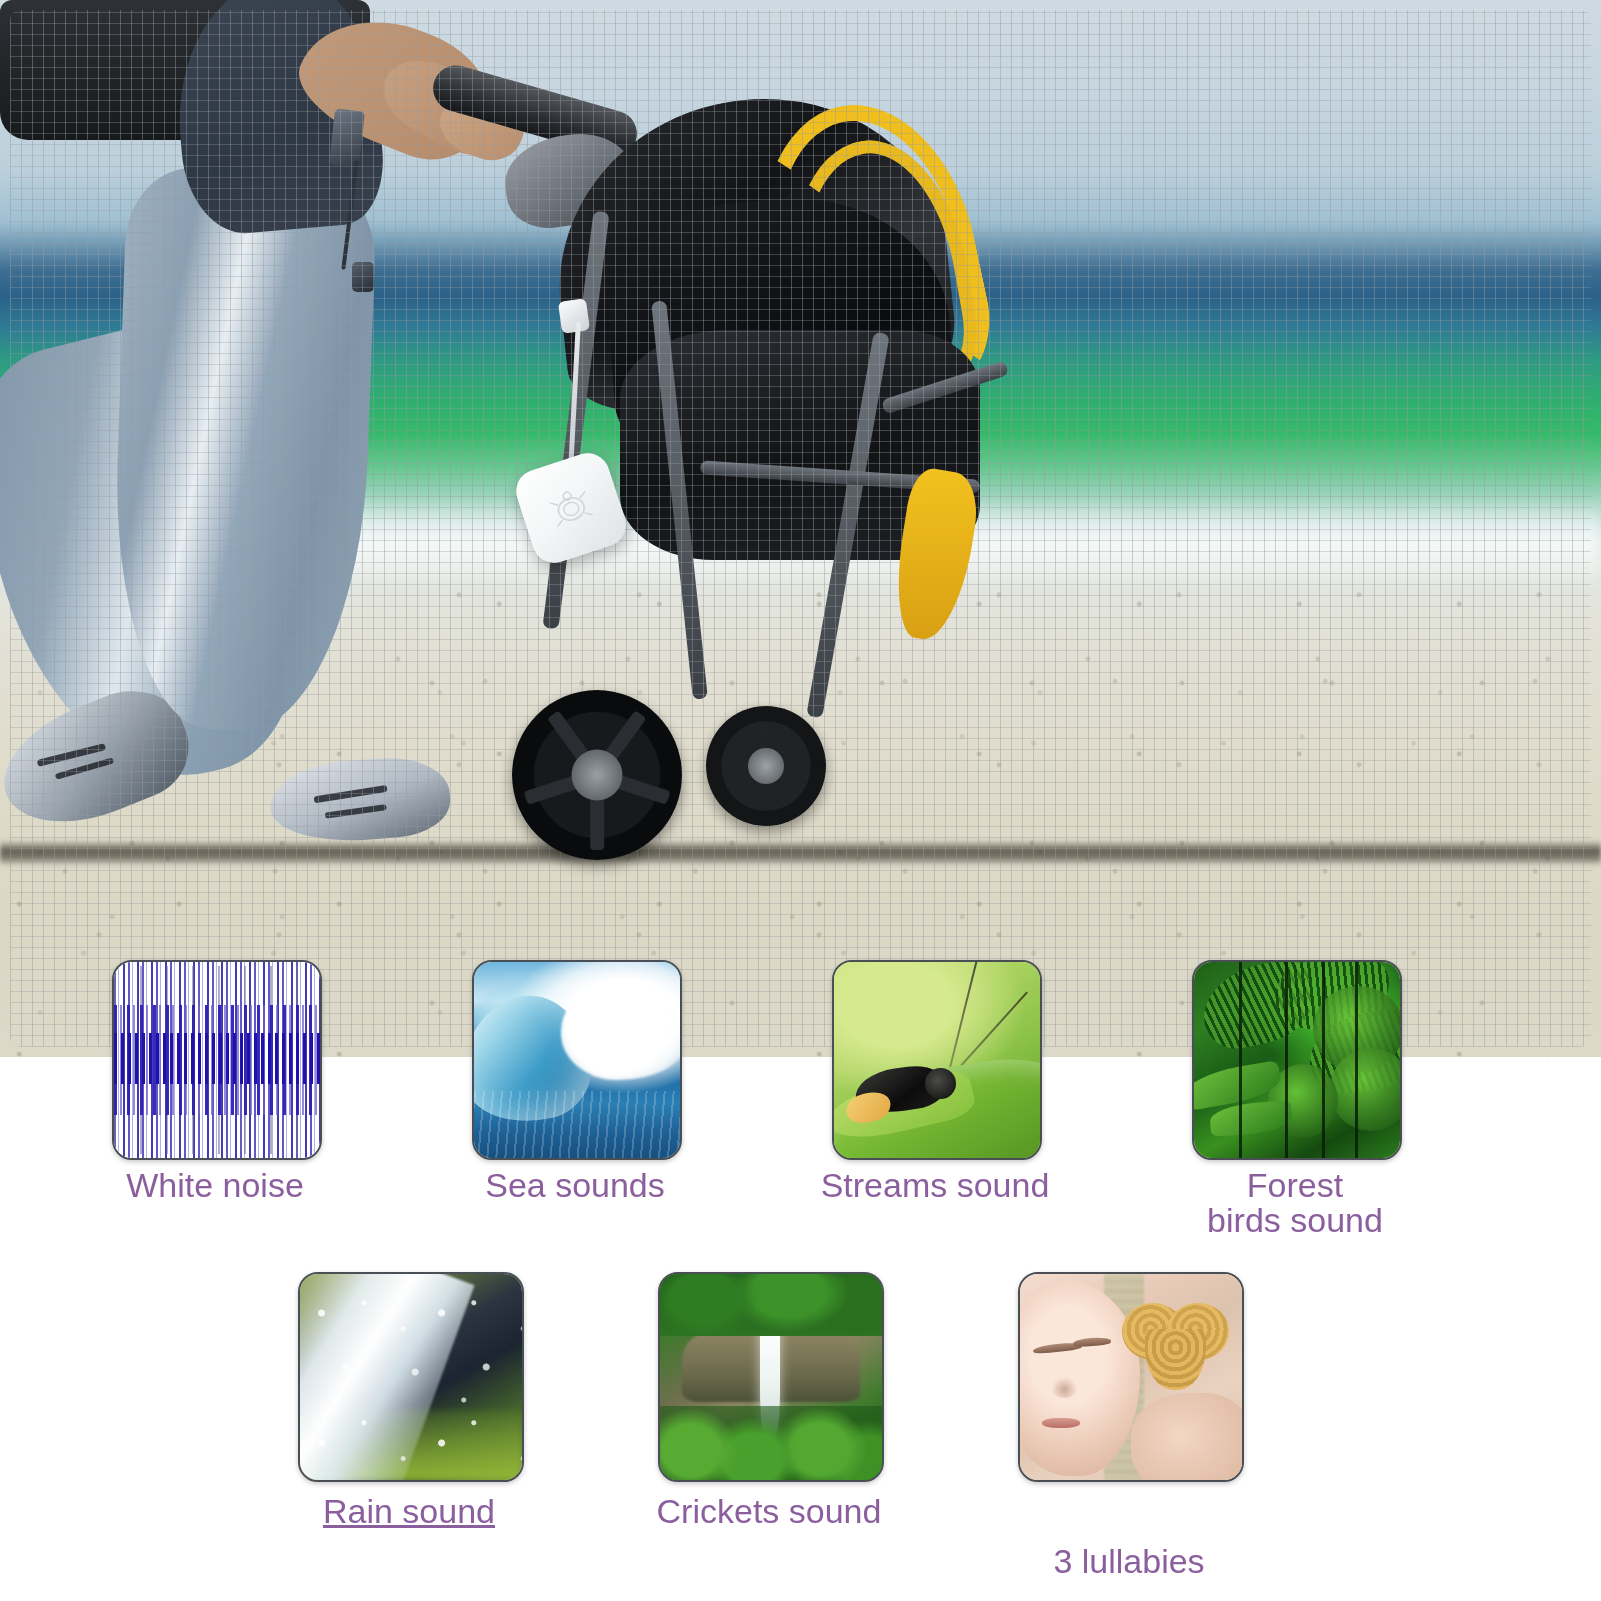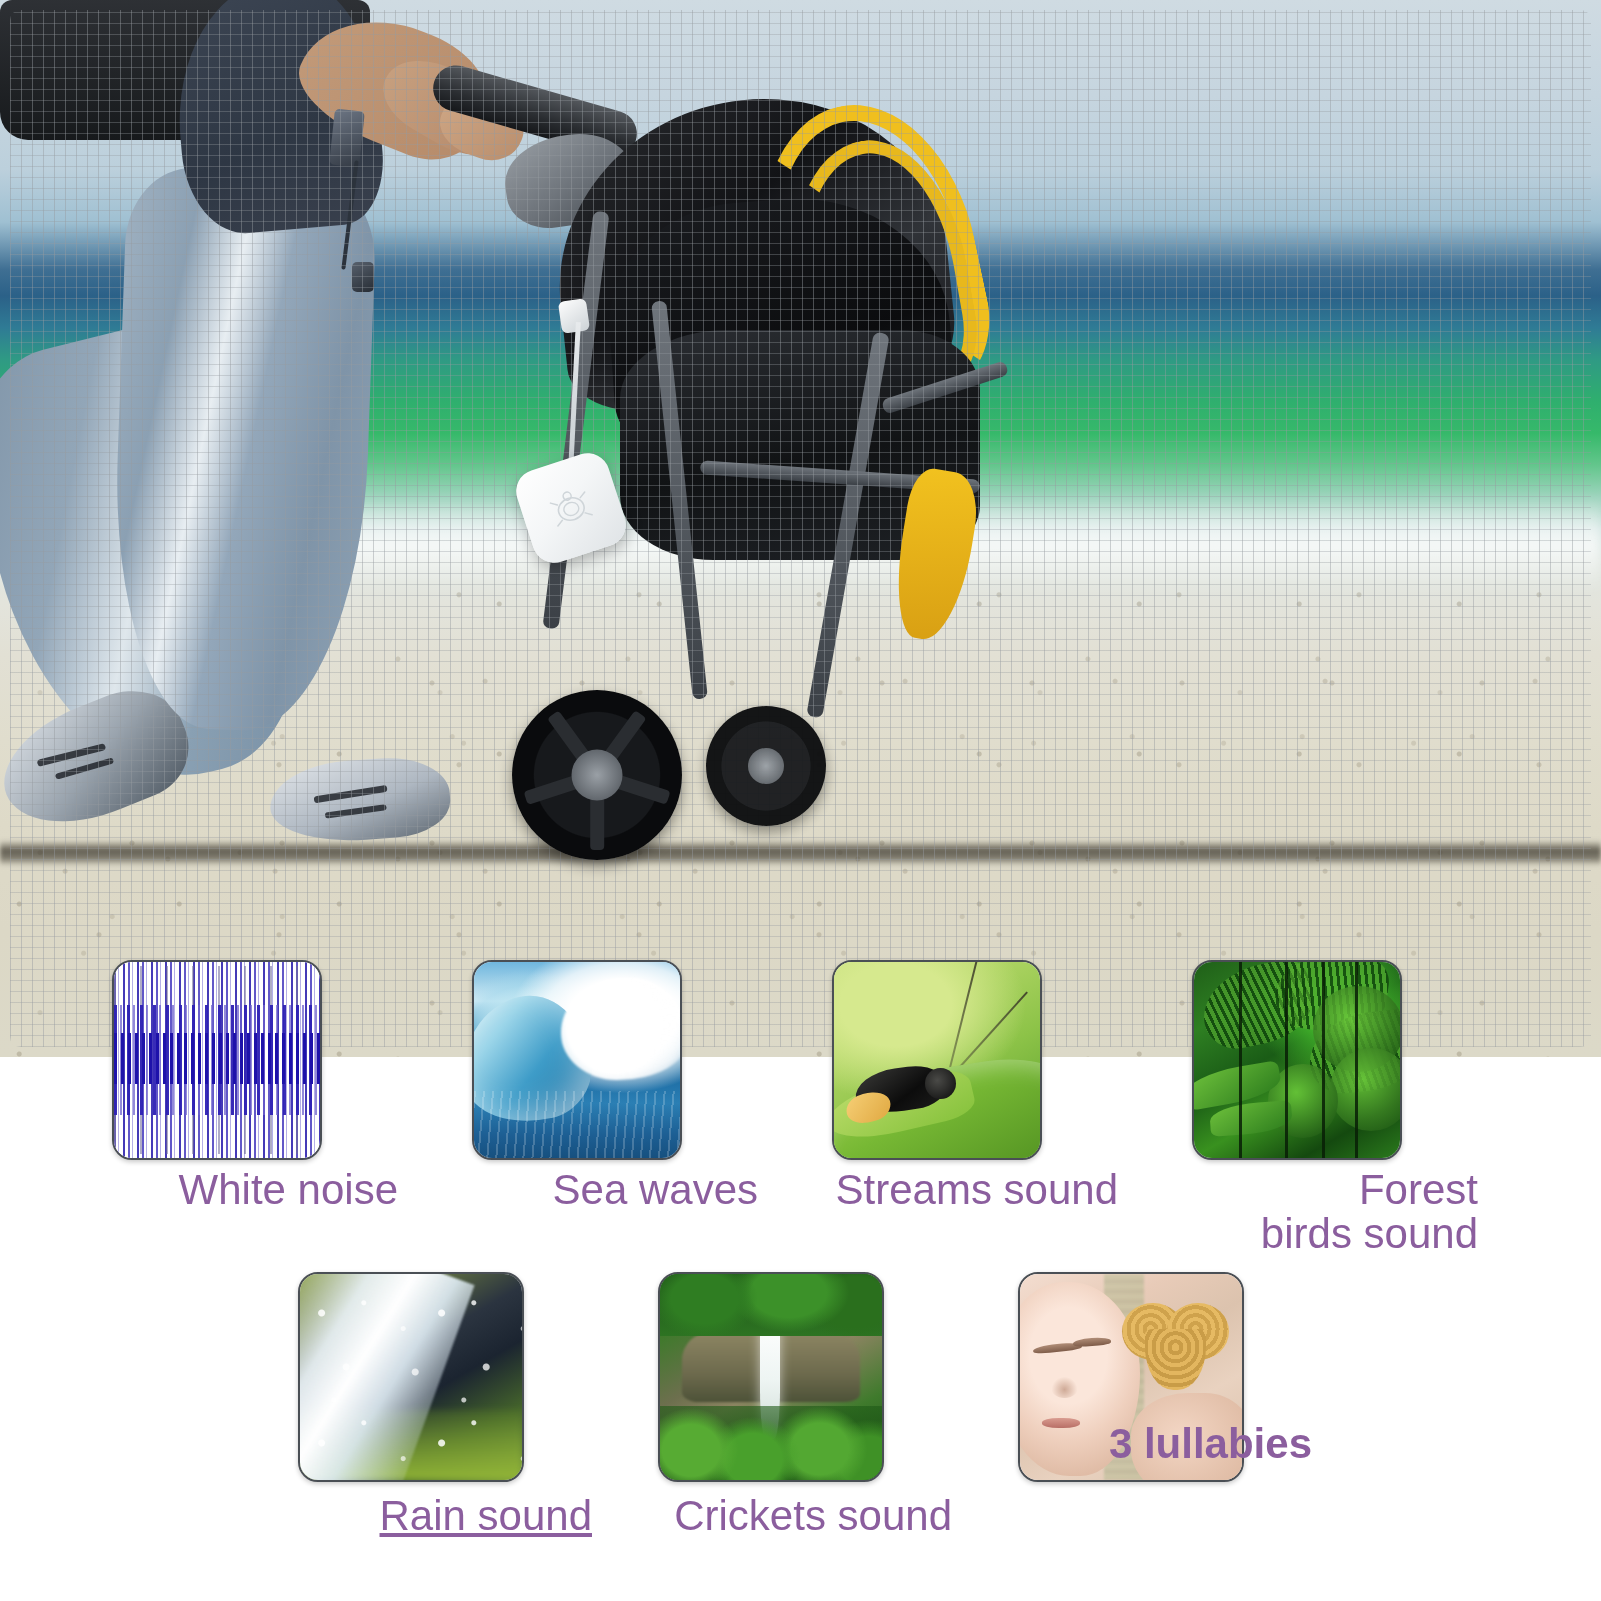--- a/index.html
+++ b/index.html
@@ -244,23 +244,23 @@
     overflow:hidden;
     border:2px solid #4a4f55;
     box-shadow:0 2px 5px rgba(0,0,0,.22);
     background:#fff;
   }
   .thumb .fill{position:absolute;inset:0;}
   .label{
     position:absolute;
     color:#8B5E9E;
     font-family:"Liberation Sans", sans-serif;
-    font-size:42px;
+    font-size:34px;
     line-height:1.04;
-    text-align:right;
+    text-align:center;
     white-space:pre-line;
   }
 
   
   .art-waveform{
     background:#ffffff;
     background-image:
       repeating-linear-gradient(90deg,
         rgba(70,58,190,.85) 0 2px, transparent 2px 4px,
         rgba(120,110,210,.55) 4px 5px, transparent 5px 9px,
@@ -570,21 +570,21 @@
     </div>
     <div class="label" style="left:32px;top:1168px;width:366px;">White noise</div>
 
     <div class="thumb" style="left:472px;top:960px;width:206px;height:196px;">
       <div class="fill art-wave">
         <div class="curl"></div>
           <div class="foam"></div>
           <div class="ripples"></div>
       </div>
     </div>
-    <div class="label" style="left:392px;top:1168px;width:366px;">Sea waves</div>
+    <div class="label" style="left:392px;top:1168px;width:366px;">Sea sounds</div>
 
     <div class="thumb" style="left:832px;top:960px;width:206px;height:196px;">
       <div class="fill art-cricket">
         <div class="ant" style="left:56%;bottom:46%;height:58%;transform:rotate(14deg);"></div>
         <div class="ant" style="left:60%;bottom:46%;height:52%;transform:rotate(42deg);"></div>
         <div class="leaf"></div>
         <div class="leaf2"></div>
         <div class="body"></div>
         <div class="wingtip"></div>
         <div class="head"></div>
@@ -642,16 +642,16 @@
         <div class="nose"></div>
         <div class="mouth"></div>
         <div class="hand"></div>
         <div class="heart">
           <div class="lobe" style="left:0;top:0;"></div>
           <div class="lobe" style="right:0;top:0;"></div>
           <div class="tip"></div>
         </div>
       </div>
     </div>
-    <div class="label" style="left:946px;top:1422px;width:366px;font-weight:bold;">3 lullabies</div>
+    <div class="label" style="left:946px;top:1544px;width:366px;">3 lullabies</div>
   </div>
 
 </div>
 
 </body></html>

